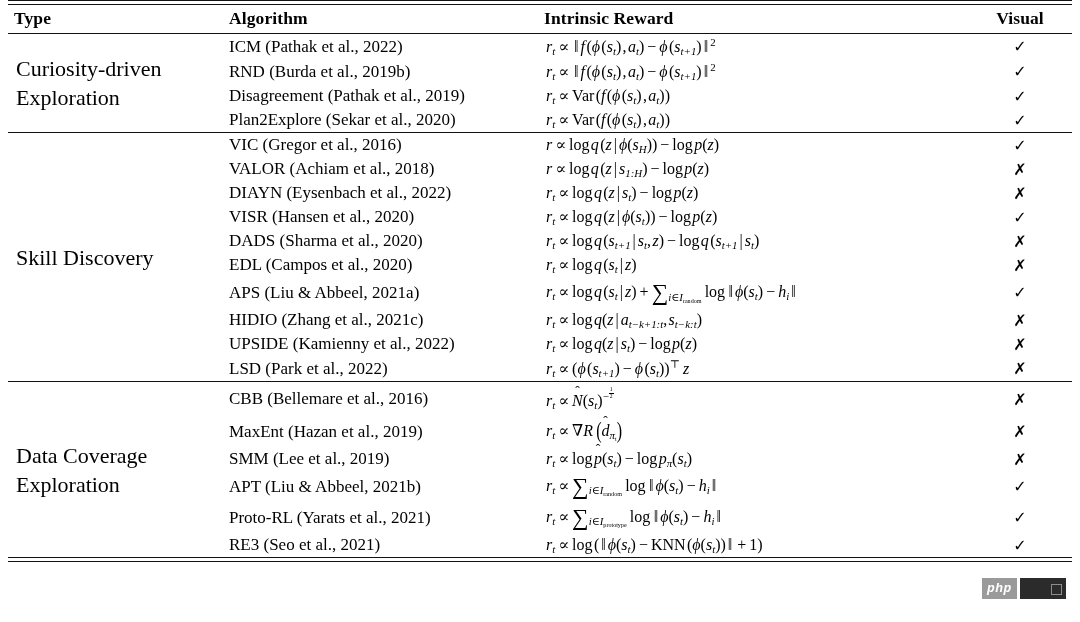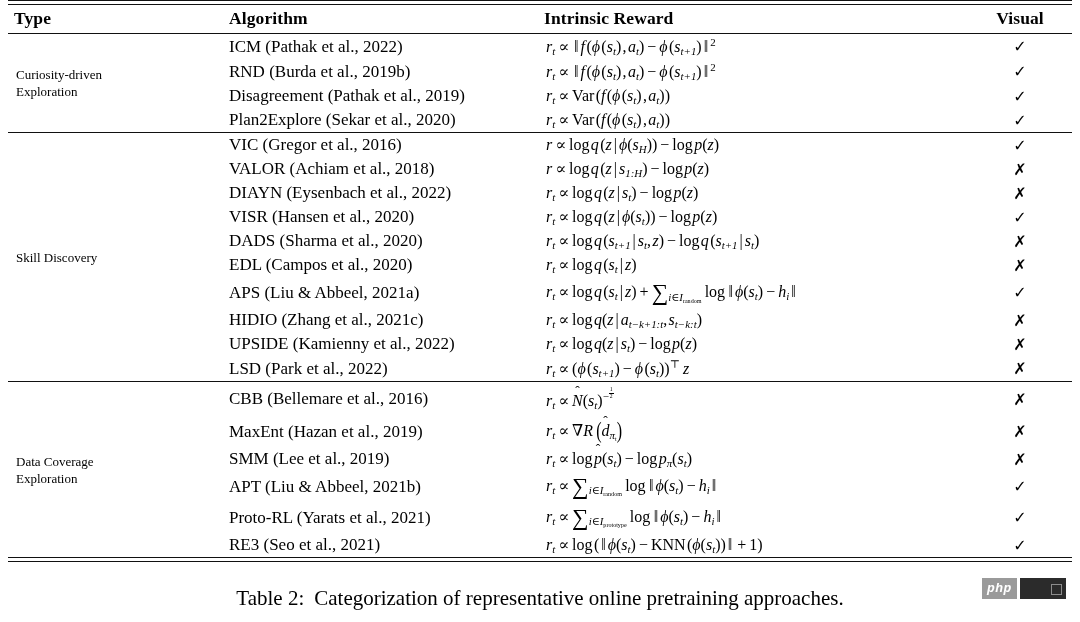--- a/index.html
+++ b/index.html
@@ -38,21 +38,21 @@
   th.hd {
     font-weight: bold;
     font-size: 17.5px;
     text-align: left;
     padding: 3px 0 4px 6px;
     letter-spacing: 0.1px;
   }
   th.hd.vis { text-align: center; padding-left: 0; }
 
   td.type {
-    font-size: 13px;
+    font-size: 22px;
     vertical-align: middle;
     padding-left: 8px;
     line-height: 1.32;
   }
   td.algo {
     font-size: 17px;
     padding-left: 6px;
     white-space: nowrap;
   }
   td.reward {
@@ -296,22 +296,19 @@
       <td class="reward"><span class="m">r<span class="sub">t</span></span><span class="op">∝</span><span class="up">log</span> <span class="paren">(</span><span class="bar">‖</span><span class="m">ϕ</span><span class="paren">(</span><span class="m">s<span class="sub">t</span></span><span class="paren">)</span><span class="op">−</span><span class="up">KNN</span> <span class="paren">(</span><span class="m">ϕ</span><span class="paren">(</span><span class="m">s<span class="sub">t</span></span><span class="paren">))</span><span class="bar">‖</span><span class="op">+</span><span class="up">1</span><span class="paren">)</span></td>
       <td class="vis">✓</td>
     </tr>
 
     <tr class="rule-bot">
           <td colspan="4"></td>
         </tr>
   </tbody>
     </table>
 
-  <div id="caption">
-    <span class="lbl">Table 2:</span><span class="gap"></span><span>Categorization of representative online pretraining approaches.</span>
-  </div>
 
   <div id="watermark">
     <span class="php">php</span>
     <span class="blk"></span>
   </div>
 
 </div>
 
 </body></html>

